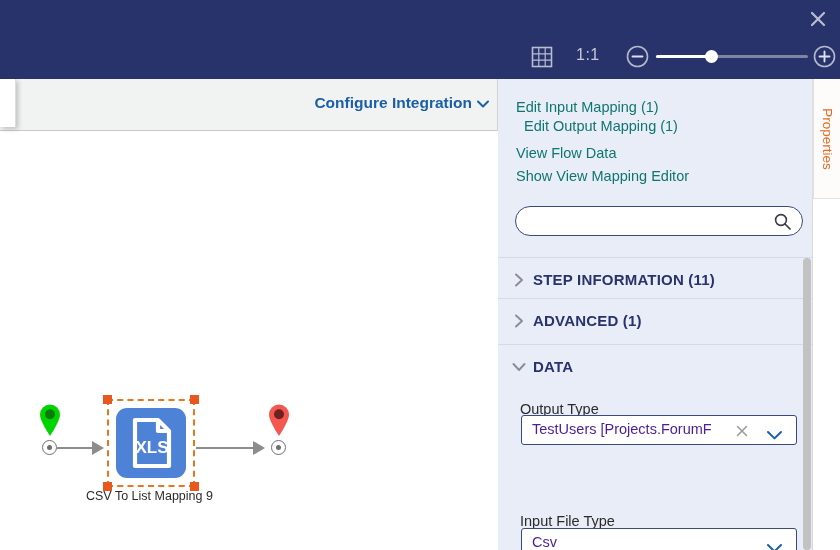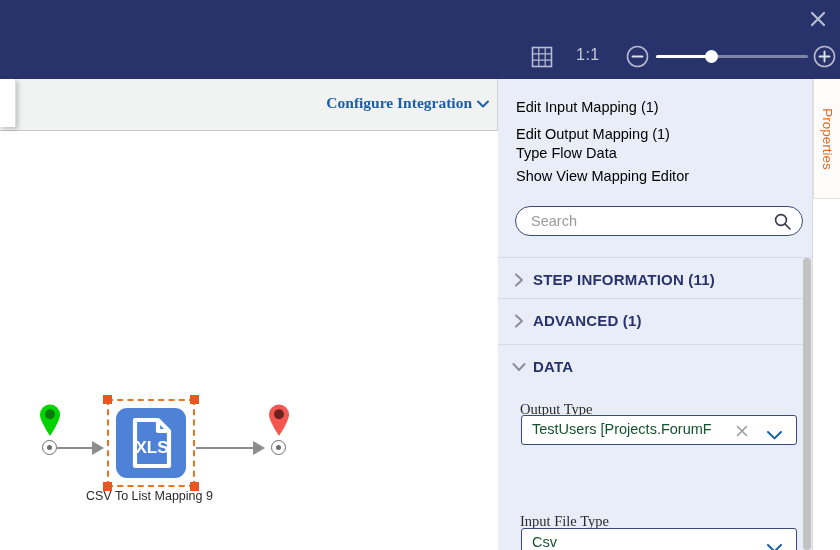--- a/index.html
+++ b/index.html
@@ -67,21 +67,21 @@
   
   .canvas-header {
     position: absolute; left: 0; top: 79px; width: 498px; height: 52px;
     background: #f1f2f2;
     border-bottom: 1px solid #c9c9c9;
   }
   .configure-integration {
     position: absolute; right: 26px; top: 15px;
     color: #1a5fa8; font-size: 15.5px; font-weight: bold;
     cursor: pointer; white-space: nowrap;
-    font-family: Liberation Serif, serif;
+    font-family: Liberation Sans, sans-serif;
   }
   .ci-chevron {
     position: absolute; right: 8px; top: 18px;
     width: 14px; height: 14px; cursor: pointer;
   }
 
   
   .canvas {
     position: absolute; left: 0; top: 131px; width: 498px; height: 419px;
     background: #ffffff; overflow: hidden;
@@ -145,21 +145,21 @@
   }
   .props-tab span {
     position: absolute; left: 50%; top: 50%;
     transform: translate(-50%,-50%) rotate(90deg);
     white-space: nowrap; color: #e8681e; font-size: 13.5px;
     font-family: "Liberation Sans", sans-serif;
   }
 
   .plink {
     position: absolute; left: 18px;
-    color: #000000; font-size: 14.5px; cursor: pointer; white-space: nowrap;
+    color: #0f766e; font-size: 14.5px; cursor: pointer; white-space: nowrap;
     font-family: "Liberation Sans", sans-serif;
   }
 
   .search-box {
     position: absolute; left: 17px; top: 127px;
     width: 288px; height: 30px;
     background: #ffffff; border: 1px solid #3a4a7a; border-radius: 16px;
   }
   .search-input {
     position: absolute; left: 15px; top: 0; width: 235px; height: 28px;
@@ -181,29 +181,29 @@
   }
   .sec-chevron { position: absolute; left: 13px; top: 14px; width: 16px; height: 16px; }
   .sec-title {
     position: absolute; left: 35px; top: 13px;
     font-size: 15px; font-weight: bold; color: #28336b;
     letter-spacing: .2px; font-family: "Liberation Sans", sans-serif;
   }
   .field-label {
     position: absolute; left: 22px;
     font-size: 14.5px; color: #2b2b2b;
-    font-family: Liberation Serif, serif;
+    font-family: Liberation Sans, sans-serif;
   }
   .combo {
     position: absolute; left: 521px; width: 276px; height: 30px;
     background: #ffffff; border: 1px solid #3a4a7a; border-radius: 3px;
   }
   .combo-val {
     position: absolute; left: 10px; top: 5px;
-    font-size: 14.5px; color: #14532d; white-space: nowrap;
+    font-size: 14.5px; color: #4c1d95; white-space: nowrap;
     overflow: hidden; font-family: "Liberation Sans", sans-serif;
   }
   .combo-clear { position: absolute; right: 47px; top: 8px; width: 14px; height: 14px; cursor: pointer; }
   .combo-caret { position: absolute; right: 13px; top: 10px; width: 17px; height: 10px; cursor: pointer; }
 
   .panel-scrollbar {
     position: absolute; left: 803px; top: 258px; width: 8px; height: 292px;
     background: #c2c2c2; border-radius: 4px; cursor: pointer;
   }
 </style>
@@ -304,26 +304,25 @@
         <path d="M12 33 C12 33 22 18.5 22 11.6 A10 10 0 1 0 2 11.6 C2 18.5 12 33 12 33 Z" fill="#f4574f"></path>
         <circle cx="12" cy="11.3" r="5" fill="#6b2320"></circle>
       </svg>
     </div>
     <div class="port" style="left:271px; top:309px;"></div>
   </div>
 
   <div class="props-panel">
 
     <div class="plink" style="top:20px;">Edit Input Mapping (1)</div>
-    <div class="plink" style="top:47px;">Edit Output Mapping (1)</div>
-    <div class="plink" style="top:66px;">Type Flow Data</div>
+    <div class="plink" style="top:39px;margin-left:8px;">Edit Output Mapping (1)</div>
+    <div class="plink" style="top:66px;">View Flow Data</div>
     <div class="plink" style="top:89px;">Show View Mapping Editor</div>
 
     <div class="search-box">
-      <input class="search-input" type="text" placeholder="Search" style="">
       <div class="search-icon">
         <svg width="17" height="17" viewBox="0 0 17 17">
           <circle cx="7" cy="7" r="5.4" fill="none" stroke="#3a3a4a" stroke-width="1.6"></circle>
           <path d="M11 11 L16 16" stroke="#3a3a4a" stroke-width="1.7" stroke-linecap="round"></path>
         </svg>
       </div>
     </div>
 
     <div class="section" style="top:178px; height:47px;">
       <div class="section-hdr">

